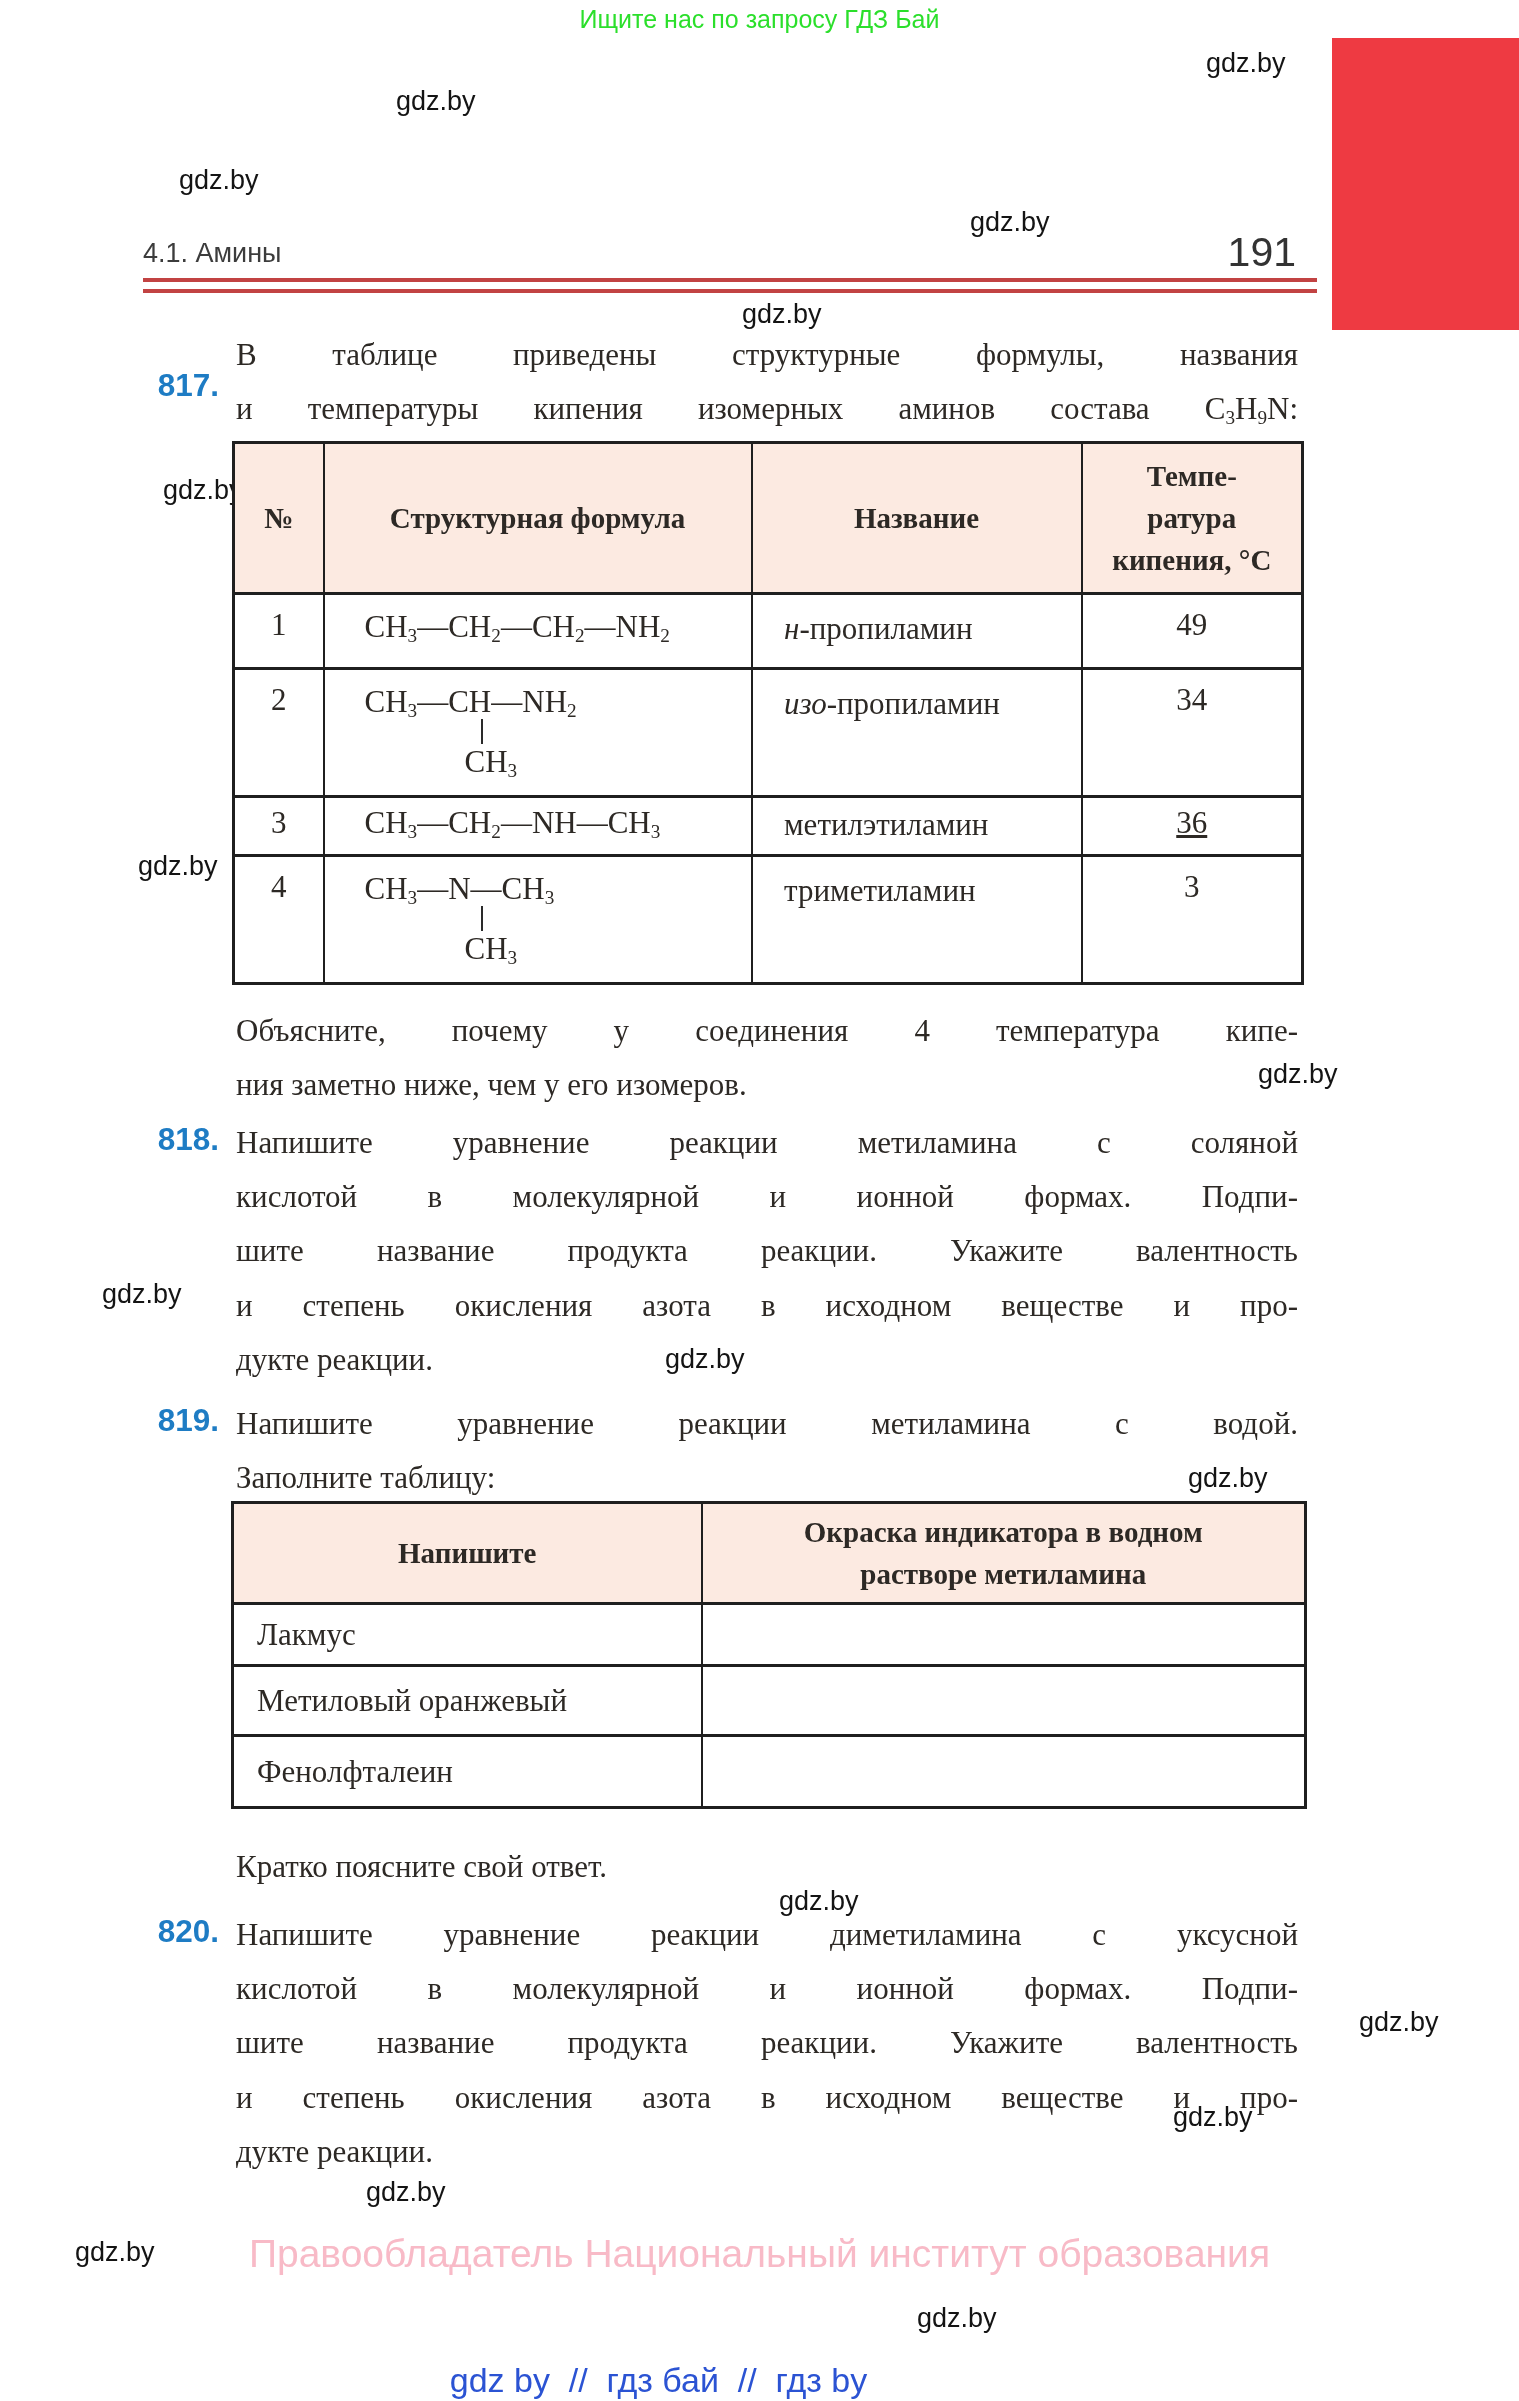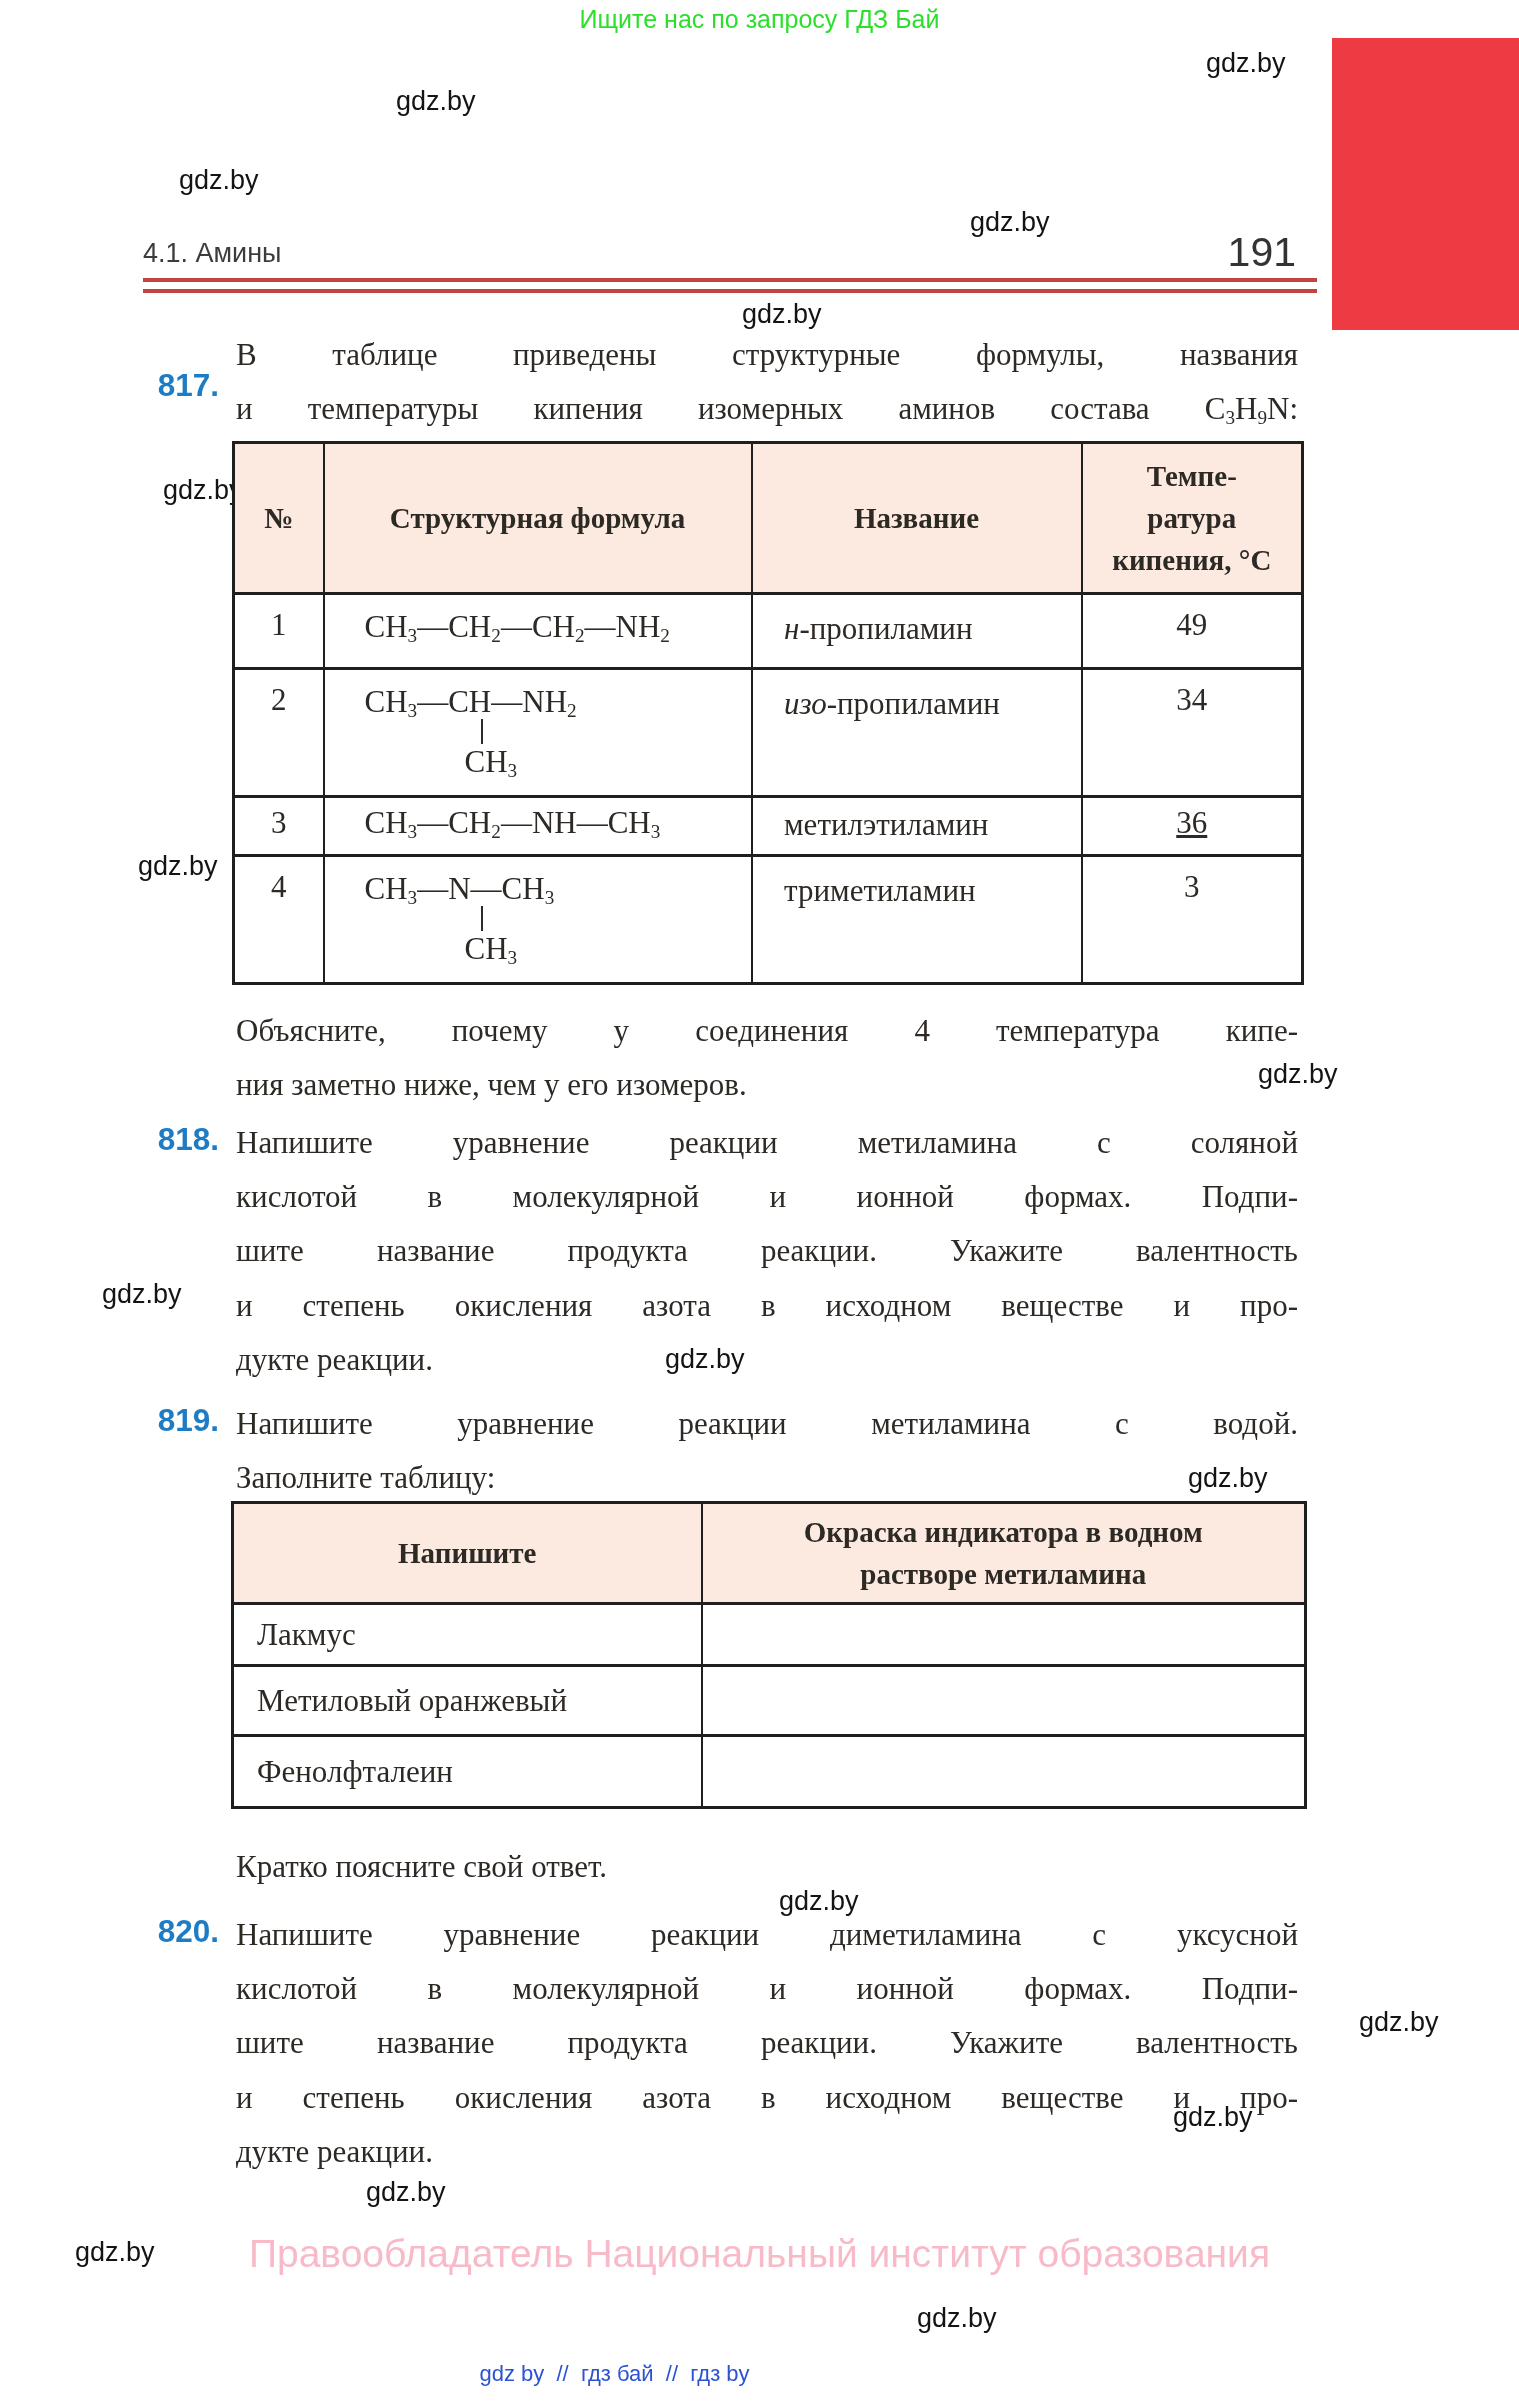--- a/index.html
+++ b/index.html
@@ -39,21 +39,21 @@
   .c-name{padding-left:31.5px;padding-top:15.8px;}
   .c-temp{text-align:center;padding-top:12.3px;}
   .f-line{height:35px;line-height:35px;white-space:nowrap;}
   .bond{width:0;height:24.5px;border-left:2.6px solid #2a2a2a;margin-left:116px;}
   .f2{margin-left:100px;}
   .t2 td{vertical-align:middle;padding-left:23px;}
   
   .copyright{left:0;top:2232px;width:1519px;text-align:center;
              font-family:"Liberation Sans",sans-serif;font-size:39px;color:#f8bac7;}
   .links{left:0;top:2361px;width:1229px;text-align:center;white-space:pre;
-         font-family:"Liberation Sans",sans-serif;font-size:22px;color:#2b53d3;}
+         font-family:"Liberation Sans",sans-serif;font-size:34px;color:#2b53d3;padding-left:44px;}
 </style>
 </head>
 <body>
 
 <div id="page">
 
   <div class="abs banner">Ищите нас по запросу ГДЗ Бай</div>
 
   <div class="abs redblock"></div>
 

